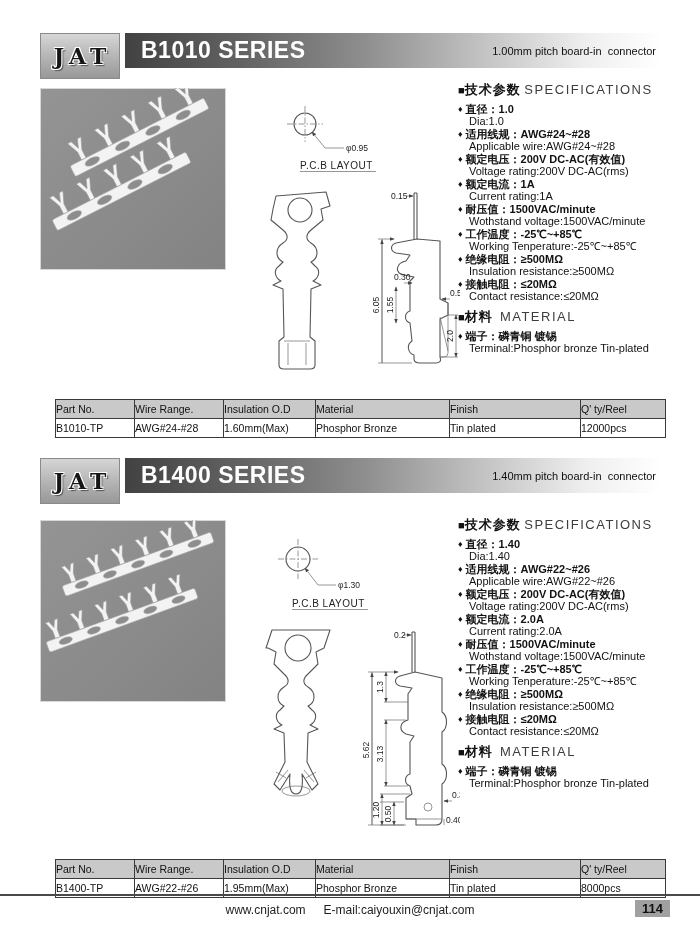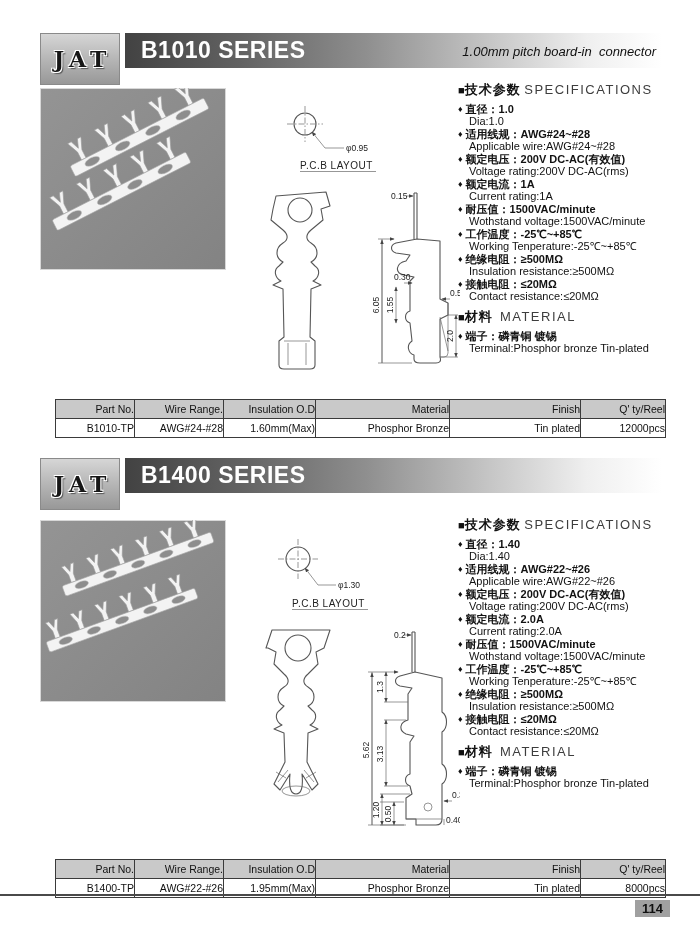--- a/index.html
+++ b/index.html
@@ -1,51 +1,51 @@
 <!DOCTYPE html>
 <html><head>
 <meta charset="utf-8">
 <style>
   html,body{margin:0;padding:0;background:#fff;}
   .page{position:relative;width:700px;height:950px;background:#ffffff;
         font-family:"Liberation Sans",sans-serif;overflow:hidden;color:#111;}
 
   
   .hdr{position:absolute;left:40px;width:622px;height:35px;display:flex;}
-  .logo{width:80px;height:52px;box-sizing:border-box;margin-right:5px;
+  .logo{width:80px;height:46px;box-sizing:border-box;margin-right:5px;
         background:linear-gradient(180deg,#d6d6d6 0%,#b9b9b9 45%,#989898 100%);
         border:1px solid #8a8a8a;display:flex;align-items:center;justify-content:center;}
   .logo span{font-family:"DejaVu Serif",serif;font-weight:bold;font-size:22px;
         letter-spacing:5px;padding-left:5px;color:#161616;
         text-shadow:-1px -1px 0 #fff,1px -1px 0 #fff,-1px 1px 0 #fff,1px 1px 0 #fff,2px 2px 1px #555;}
   .bar{flex:1;position:relative;display:flex;align-items:center;
         background:linear-gradient(90deg,#424242 0%,#636363 22%,#8f8f8f 45%,#c6c6c6 68%,#efefef 86%,#ffffff 100%);text-align:center;}
   .series{color:#ffffff;font-size:23px;font-weight:bold;letter-spacing:.5px;padding-left:16px;white-space:pre;}
   .subtitle{position:absolute;right:6px;top:50%;transform:translateY(-50%);
-        color:#101010;font-size:13px;white-space:pre;font-style:italic;}
+        color:#101010;font-size:11px;white-space:pre;}
 
   
   .photo{position:absolute;}
 
   
   .specs{position:absolute;width:244px;font-size:11px;line-height:12px;}
   .sp-head{font-size:13px;margin-bottom:7px;white-space:pre;}
   .sp-head .sq{font-size:11px;}
   .sp-head .cnh{font-weight:bold;letter-spacing:1px;}
   .sp-head .enh{color:#3d3d3d;letter-spacing:1.5px;margin-top:14px;}
   .spec{margin-bottom:1px;}
   .spec .cn{font-weight:bold;white-space:pre;}
   .spec .cn .bl{font-size:9px;vertical-align:1px;padding-right:3px;}
   .spec .en{padding-left:11px;white-space:pre;}
   .mat{margin-top:9px;}
 
   
   table.tbl{position:absolute;left:55px;width:610px;border-collapse:collapse;
         table-layout:fixed;font-size:10.5px;color:#111;}
-  table.tbl th,table.tbl td{border:1px solid #3a3a3a;height:18px;text-align:right;
+  table.tbl th,table.tbl td{border:1px solid #3a3a3a;height:18px;text-align:left;
         font-weight:normal;padding:0;overflow:hidden;}
   table.tbl thead th{background:#c9c9c9;}
 
   
   svg text.dim{font-size:8.5px;fill:#222;font-family:"Liberation Sans",sans-serif;}
   svg text.pcb{font-size:10px;fill:#222;letter-spacing:.5px;font-family:"Liberation Sans",sans-serif;}
   .ln{stroke:#565656;stroke-width:1.1;fill:none;stroke-linejoin:round;}
   .dl{stroke:#6a6a6a;stroke-width:.7;fill:none;}
 
   
@@ -249,20 +249,21 @@
     </tr>
       </tbody>
   </table>
 
   <div class="hdr" style="top:458px">
     <div class="logo">
       <span>JAT</span>
     </div>
     <div class="bar">
       <span class="series">B1400 SERIES</span>
+      <span class="subtitle">1.40mm pitch board-in  connector</span>
     </div>
   </div>
 
   <svg class="photo" style="left:40px;top:520px" width="186" height="182" viewBox="0 0 186 182">
     <rect x="0.5" y="0.5" width="185" height="181" fill="url(#photobg)" stroke="#d8d8d8"></rect>
     <g transform="translate(22,66) rotate(-20)">
       <g transform="translate(6,0)">
           <path d="M4,0 L4,-8 L0,-18 L3.5,-18 L6.5,-11 L9.5,-18 L13,-18 L9,-8 L9,0 Z" fill="#f3f3f3" stroke="#9a9a9a" stroke-width="0.6"></path>
         </g>
       <g transform="translate(32,0)">
@@ -439,15 +440,18 @@
       <td>AWG#22-#26</td>
       <td>1.95mm(Max)</td>
       <td>Phosphor Bronze</td>
       <td>Tin plated</td>
       <td>8000pcs</td>
     </tr>
       </tbody>
   </table>
 
   <div class="footline"></div>
+  <div class="footer">
+    <span>www.cnjat.com</span><span class="sep"></span><span>E-mail:caiyouxin@cnjat.com</span>
+  </div>
   <div class="pagenum">114</div>
 
 </div>
 
 </body></html>

